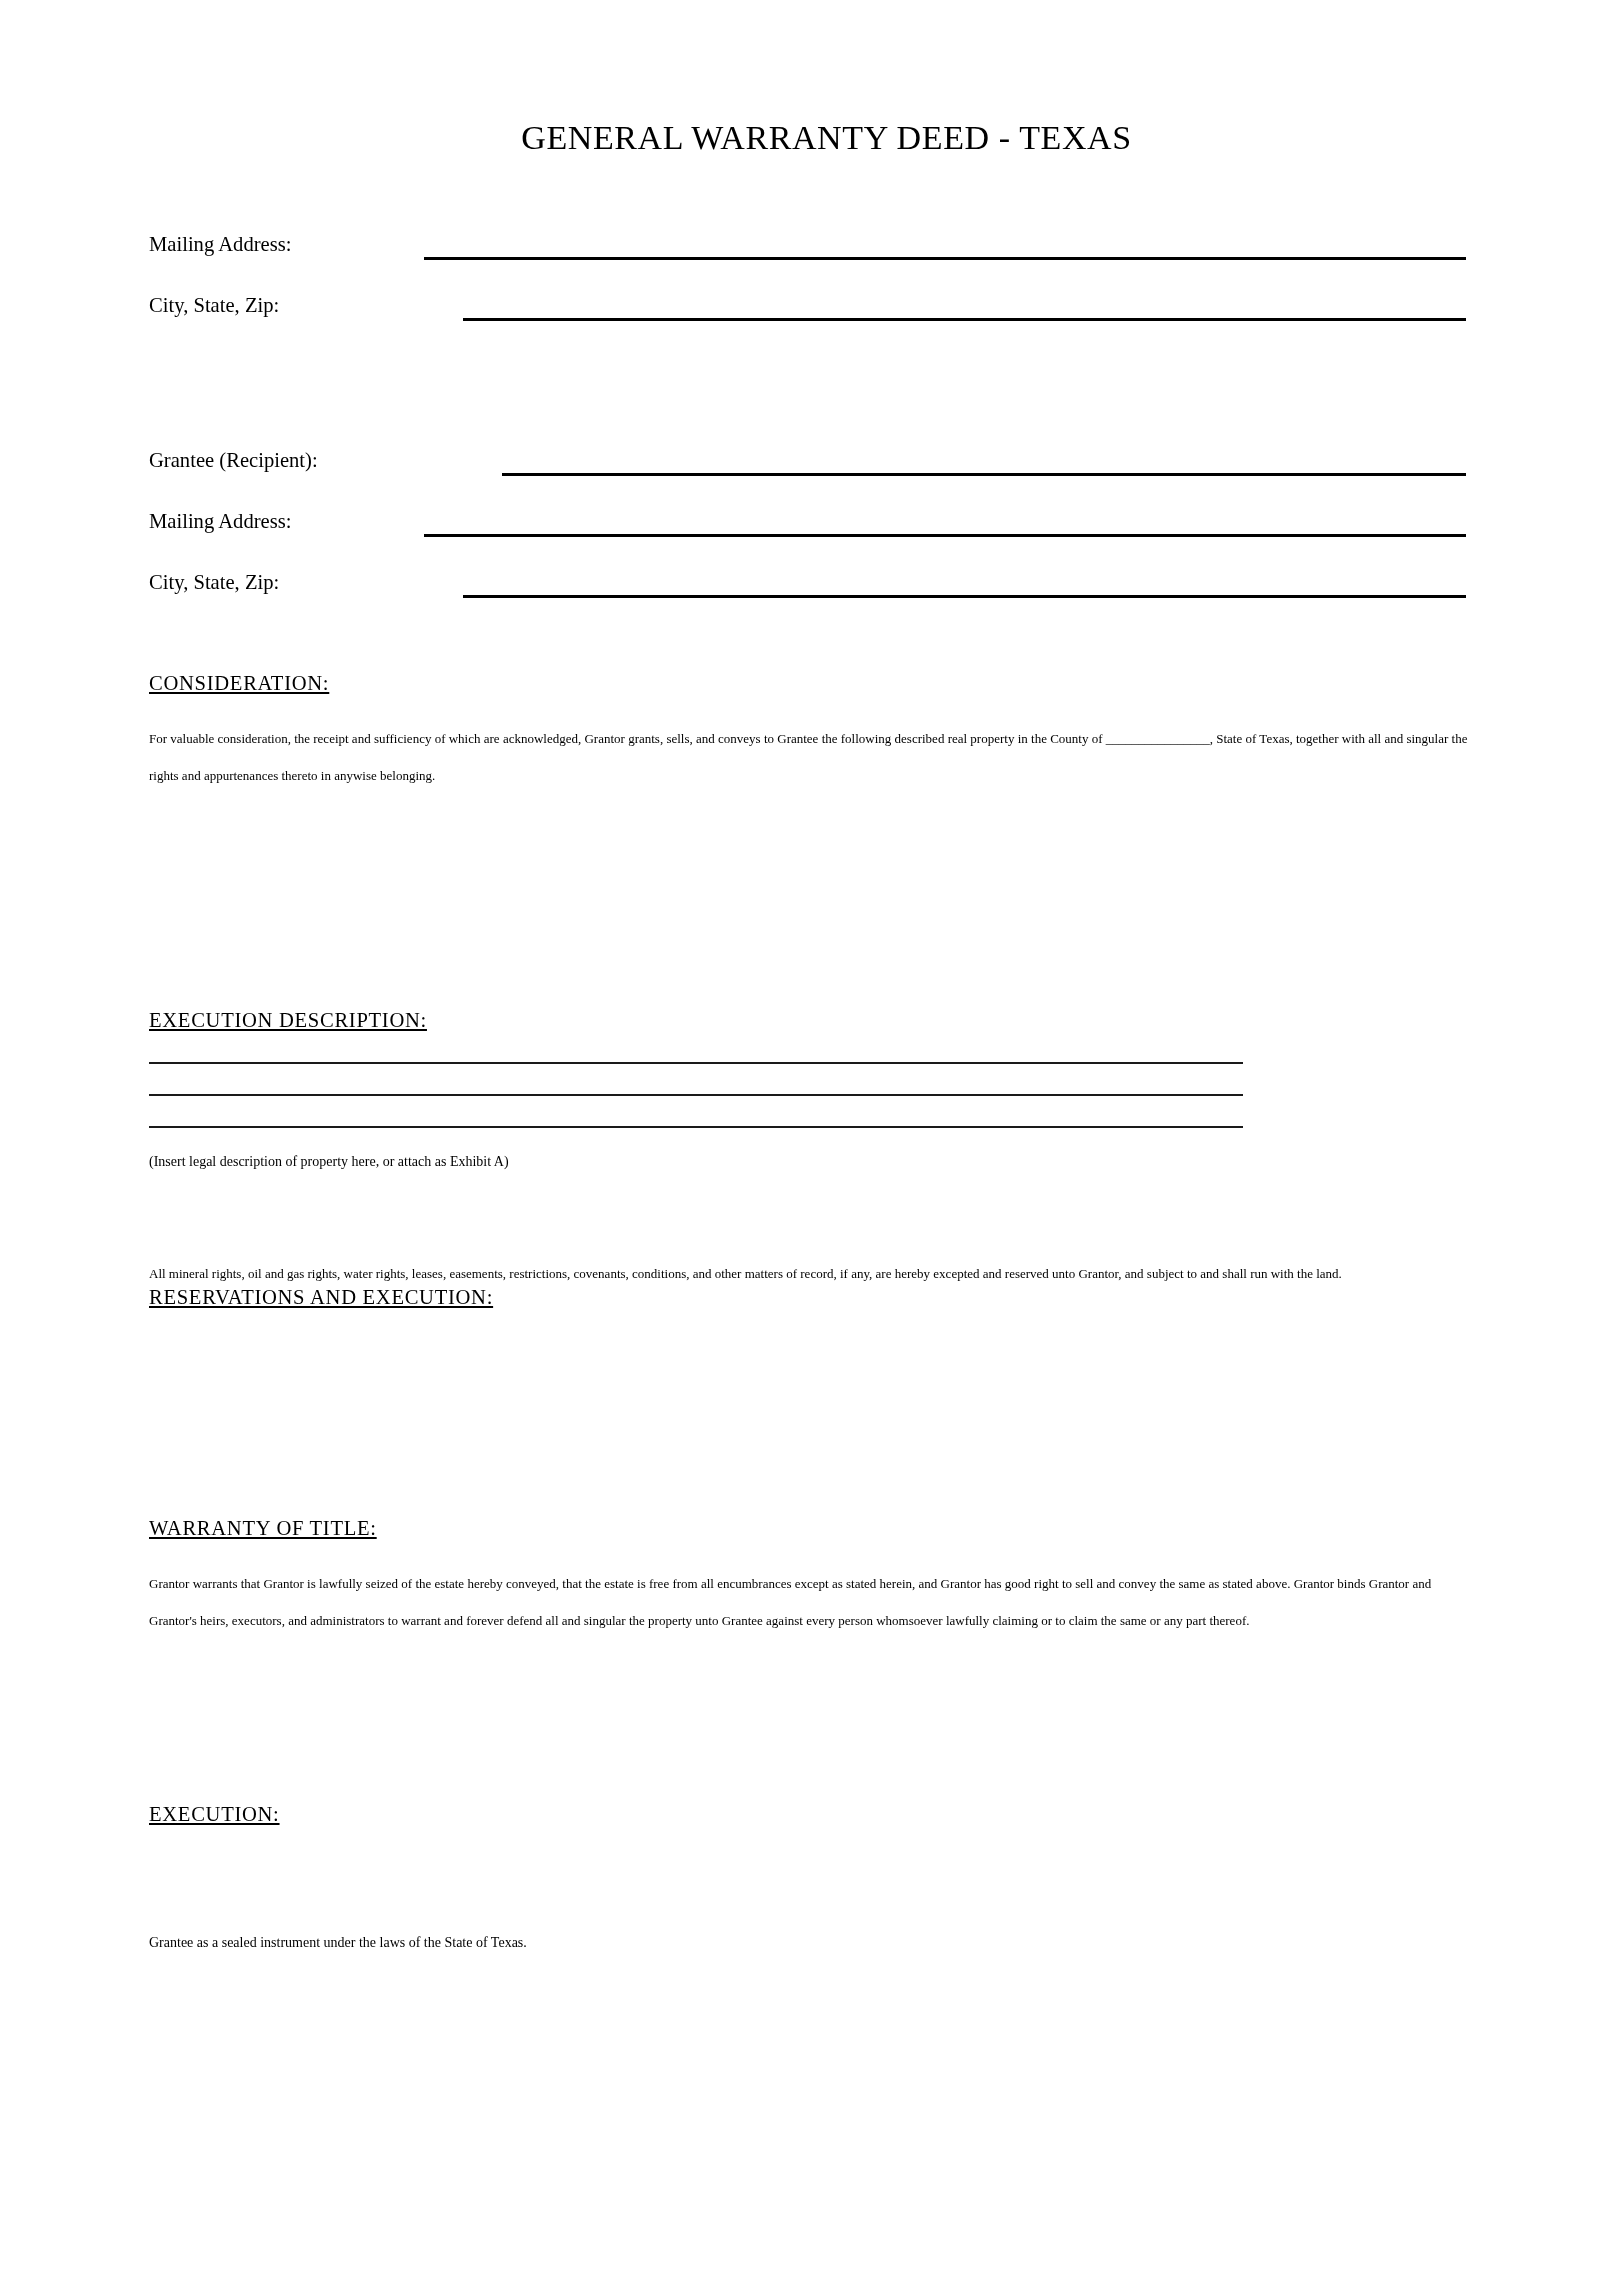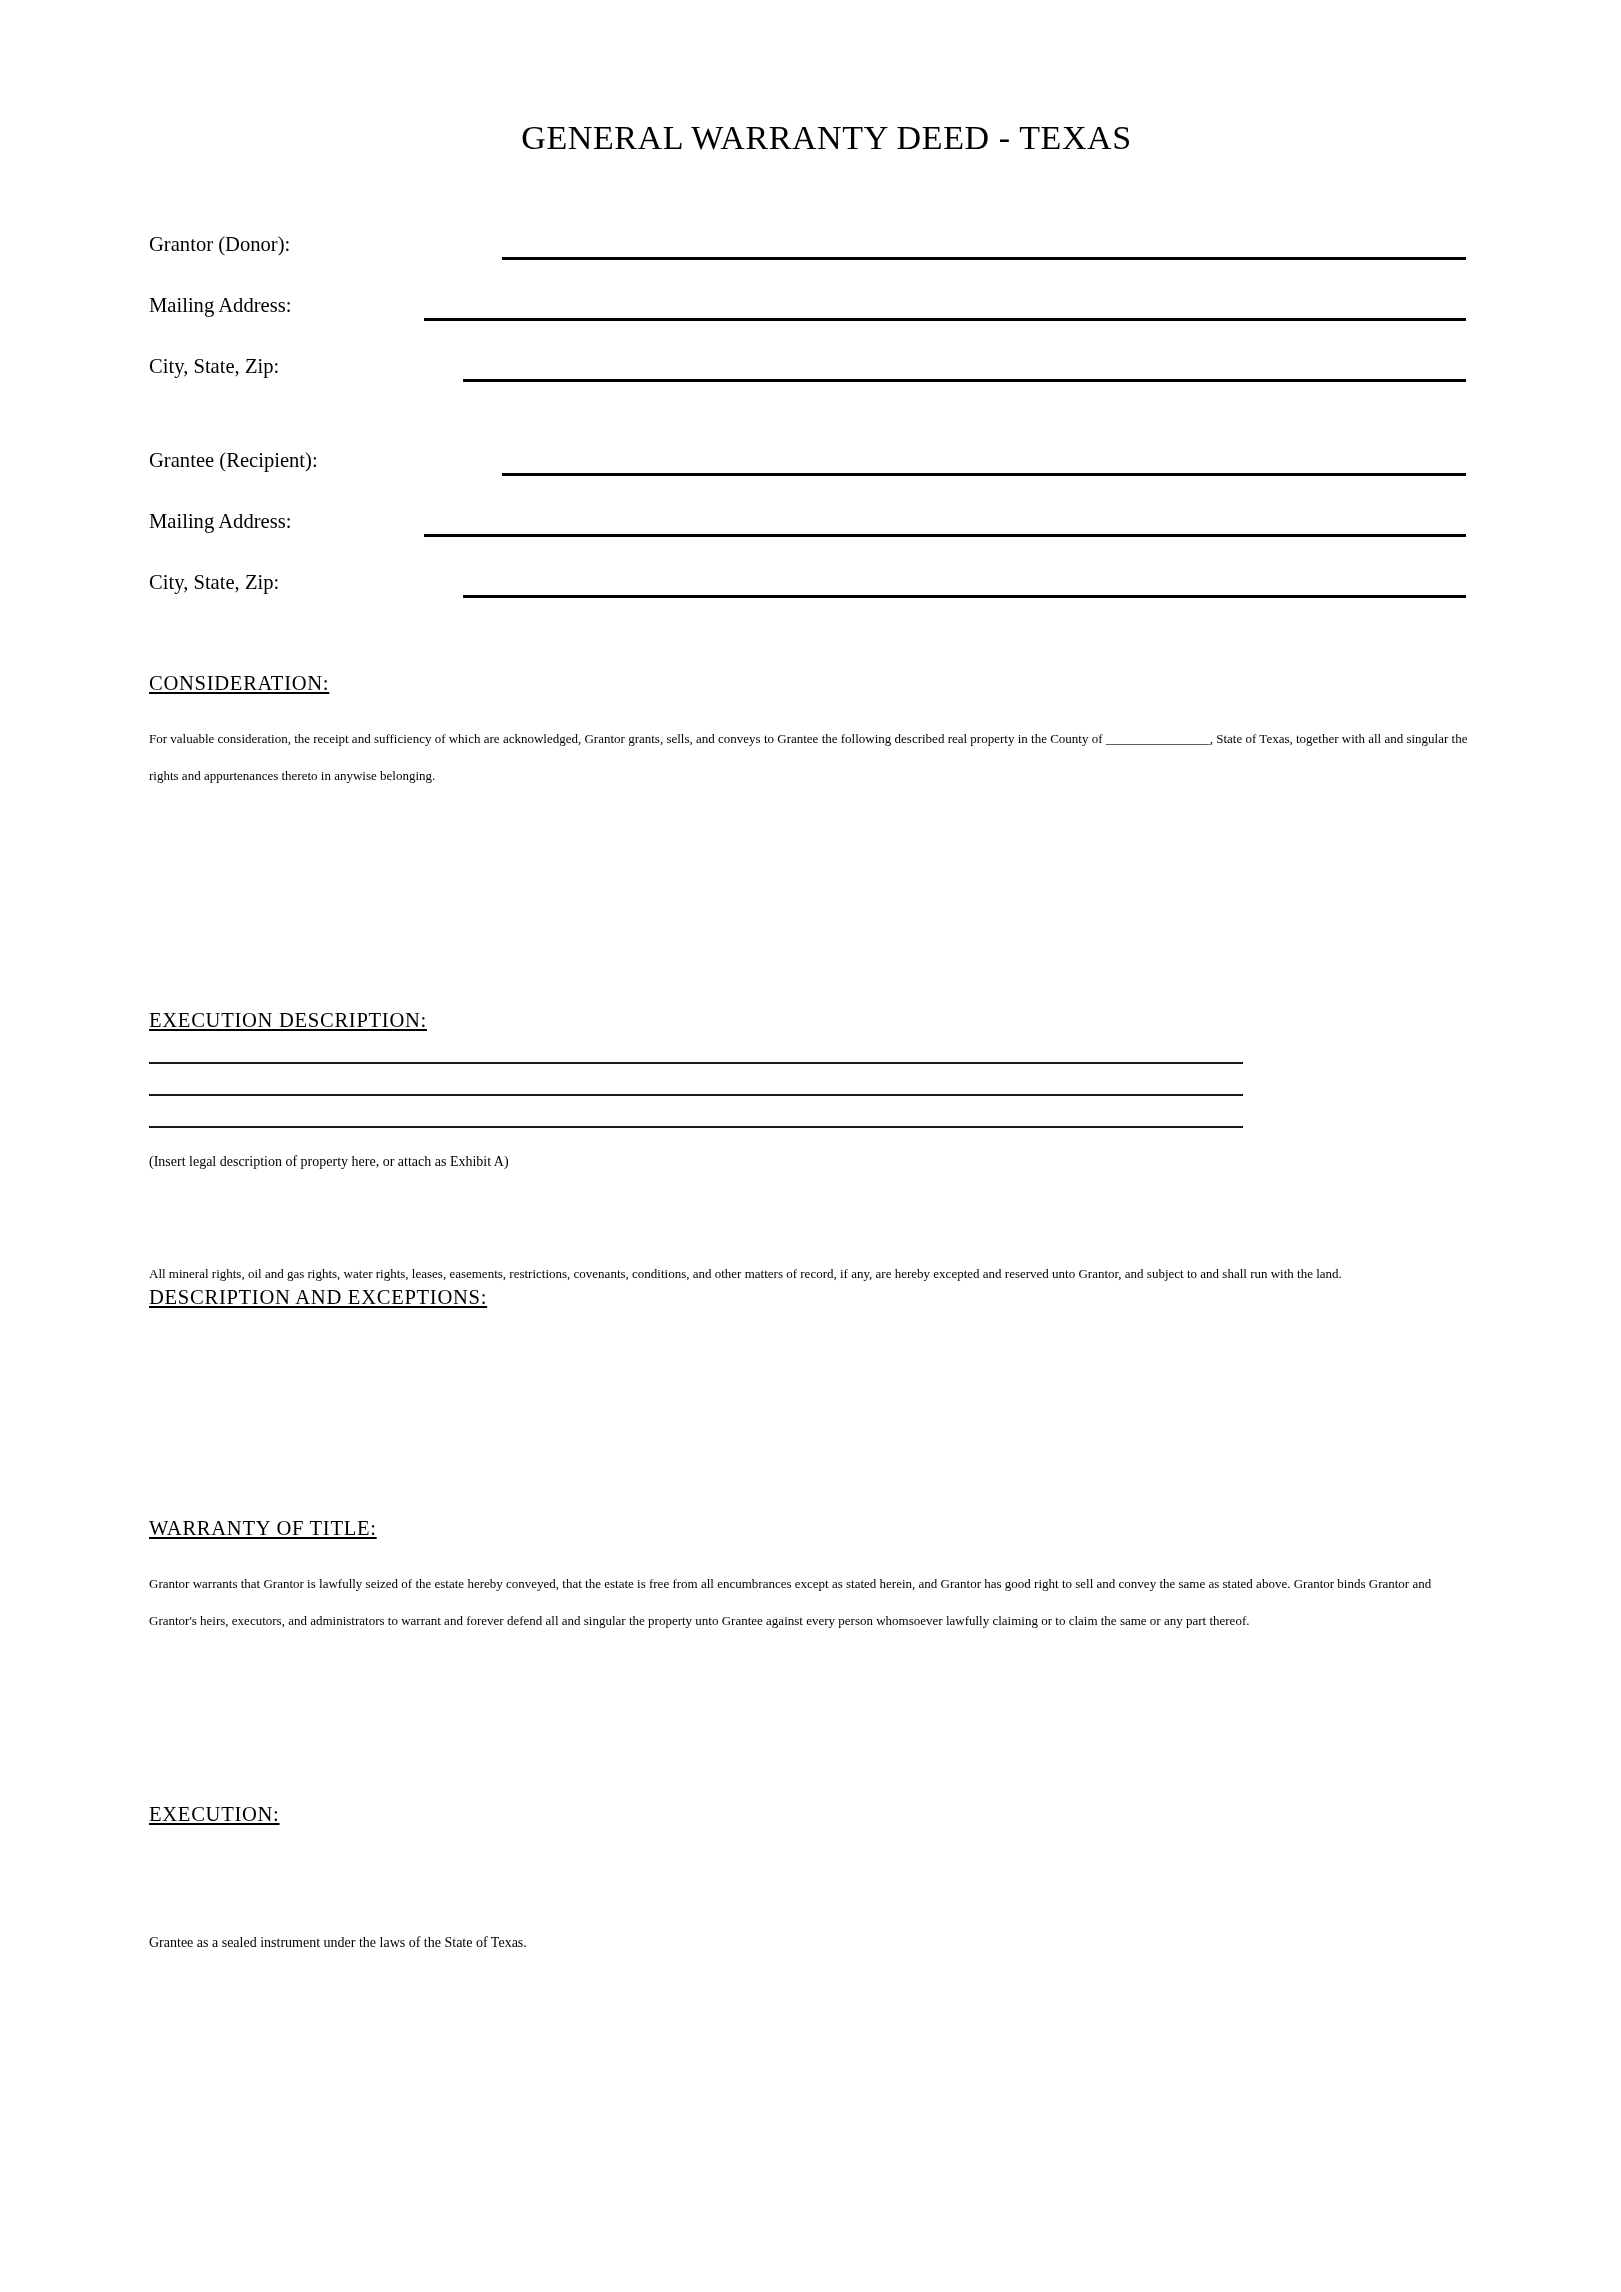--- a/index.html
+++ b/index.html
@@ -123,24 +123,20 @@
 </style>
 </head>
 <body>
 
 <div class="page">
 
   <div class="doc-title">GENERAL WARRANTY DEED - TEXAS</div>
 
   <div class="form-block" id="grantor-block">
     <div class="form-row">
-      <span class="form-label">Grantor (Donor):</span>
-      <span class="form-rule rule-a"></span>
-    </div>
-    <div class="form-row">
       <span class="form-label">Mailing Address:</span>
       <span class="form-rule rule-b"></span>
     </div>
     <div class="form-row">
       <span class="form-label">City, State, Zip:</span>
       <span class="form-rule rule-c"></span>
     </div>
   </div>
 
   <div class="form-block" id="grantee-block">
@@ -164,21 +160,21 @@
   <div class="section-heading" id="property-heading">EXECUTION DESCRIPTION:</div>
 
   <div class="blank-rules">
     <div class="blank-rule"></div>
     <div class="blank-rule"></div>
     <div class="blank-rule"></div>
   </div>
 
   <div class="note-line" id="property-note">(Insert legal description of property here, or attach as Exhibit A)</div>
 
-  <div class="section-heading" id="reservations-heading">DESCRIPTION AND EXCEPTIONS:</div>
+  <div class="section-heading" id="reservations-heading">RESERVATIONS AND EXECUTION:</div>
   <div class="body-para" id="reservations-body">All mineral rights, oil and gas rights, water rights, leases, easements, restrictions, covenants, conditions, and other matters of record, if any, are hereby excepted and reserved unto Grantor, and subject to and shall run with the land.</div>
 
   <div class="section-heading" id="warranty-heading">WARRANTY OF TITLE:</div>
   <div class="body-para" id="warranty-body">Grantor warrants that Grantor is lawfully seized of the estate hereby conveyed, that the estate is free from all encumbrances except as stated herein, and Grantor has good right to sell and convey the same as stated above. Grantor binds Grantor and Grantor's heirs, executors, and administrators to warrant and forever defend all and singular the property unto Grantee against every person whomsoever lawfully claiming or to claim the same or any part thereof.</div>
 
   <div class="section-heading" id="execution-heading">EXECUTION:</div>
   <div class="note-line" id="execution-body">Grantee as a sealed instrument under the laws of the State of Texas.</div>
 
 </div>
 

